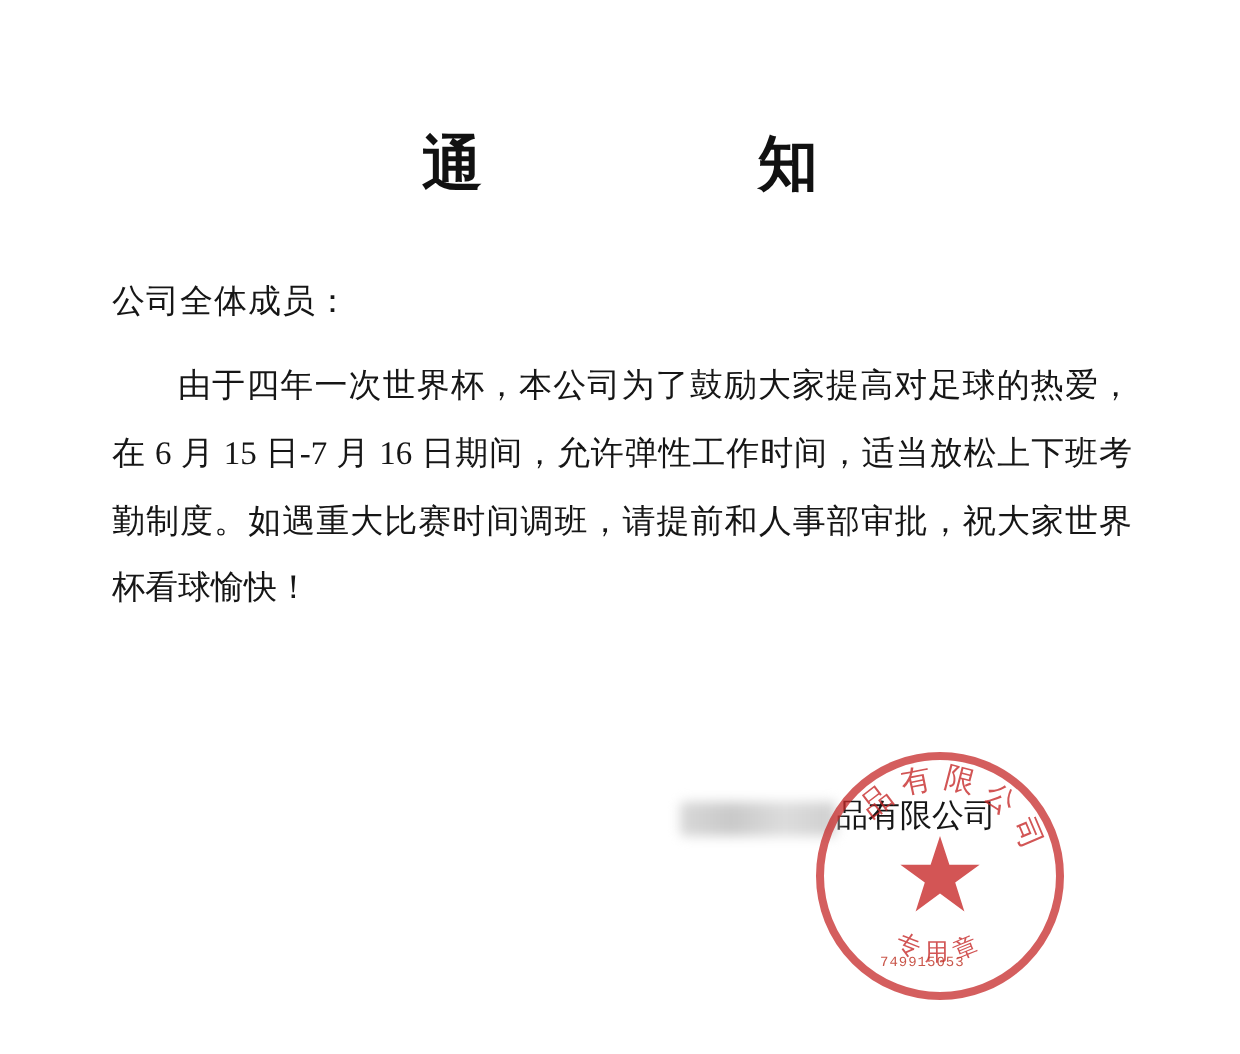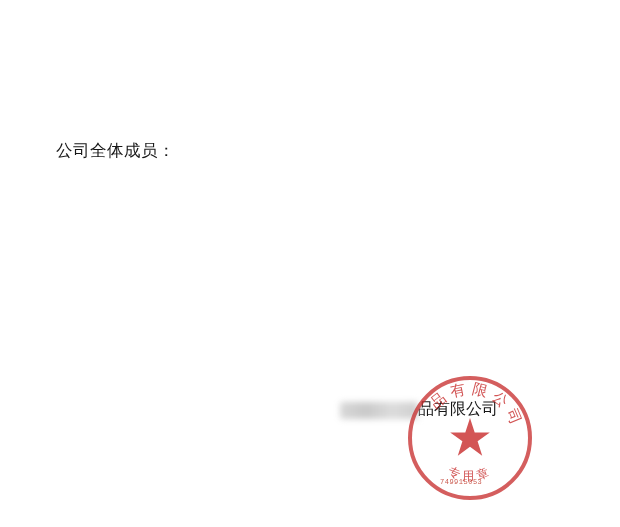--- a/index.html
+++ b/index.html
@@ -109,23 +109,25 @@
     letter-spacing: 0.5px;
     font-family: "Liberation Mono", "DejaVu Sans Mono", monospace;
     opacity: 0.85;
   }
 </style>
 </head>
 <body>
 
 <div class="page">
 
+  <h1 class="doc-title">通　　知</h1>
 
   <div class="salutation">公司全体成员：</div>
 
+  <div class="body-text">由于四年一次世界杯，本公司为了鼓励大家提高对足球的热爱，在 6 月 15 日-7 月 16 日期间，允许弹性工作时间，适当放松上下班考勤制度。如遇重大比赛时间调班，请提前和人事部审批，祝大家世界杯看球愉快！</div>
 
   <div class="sig-block">
     <div class="sig-line">
       <span class="blur blur-name"></span><span>品有限公司</span>
     </div>
   </div>
 
   <div class="seal">
     <svg width="132" height="132" viewBox="0 0 132 132" xmlns="http://www.w3.org/2000/svg">
       <circle cx="66" cy="66" r="60" fill="none" stroke="#c62828" stroke-width="4" opacity="0.85"></circle>

